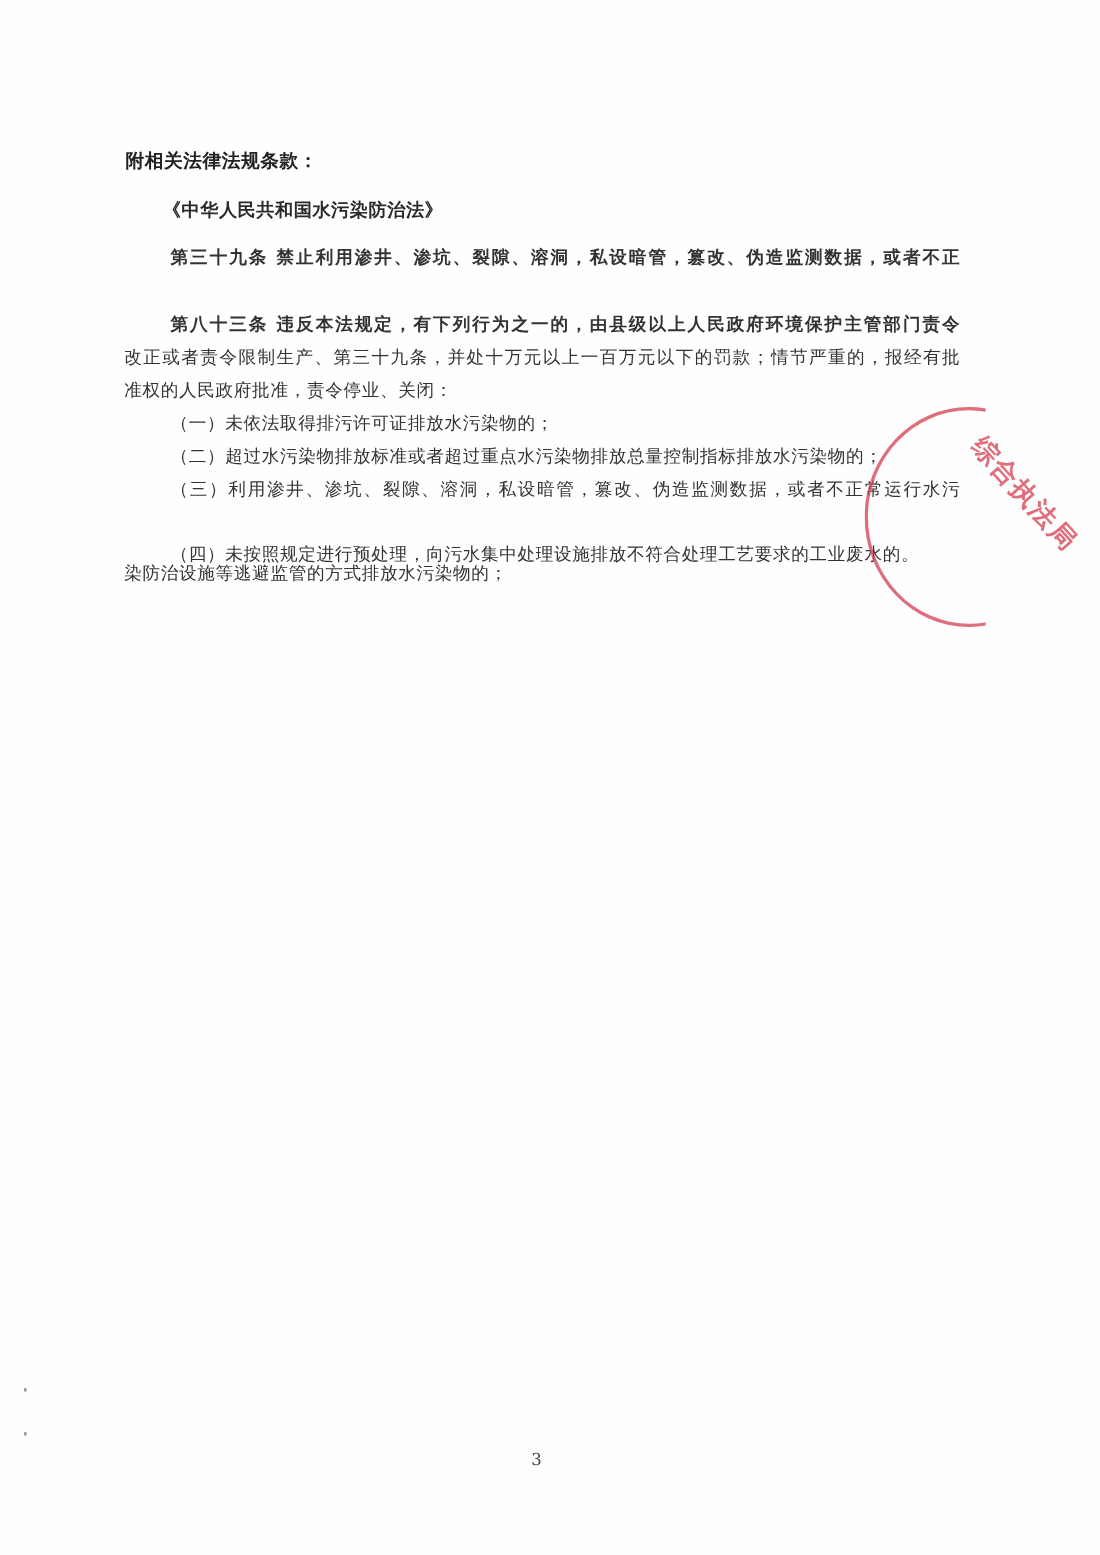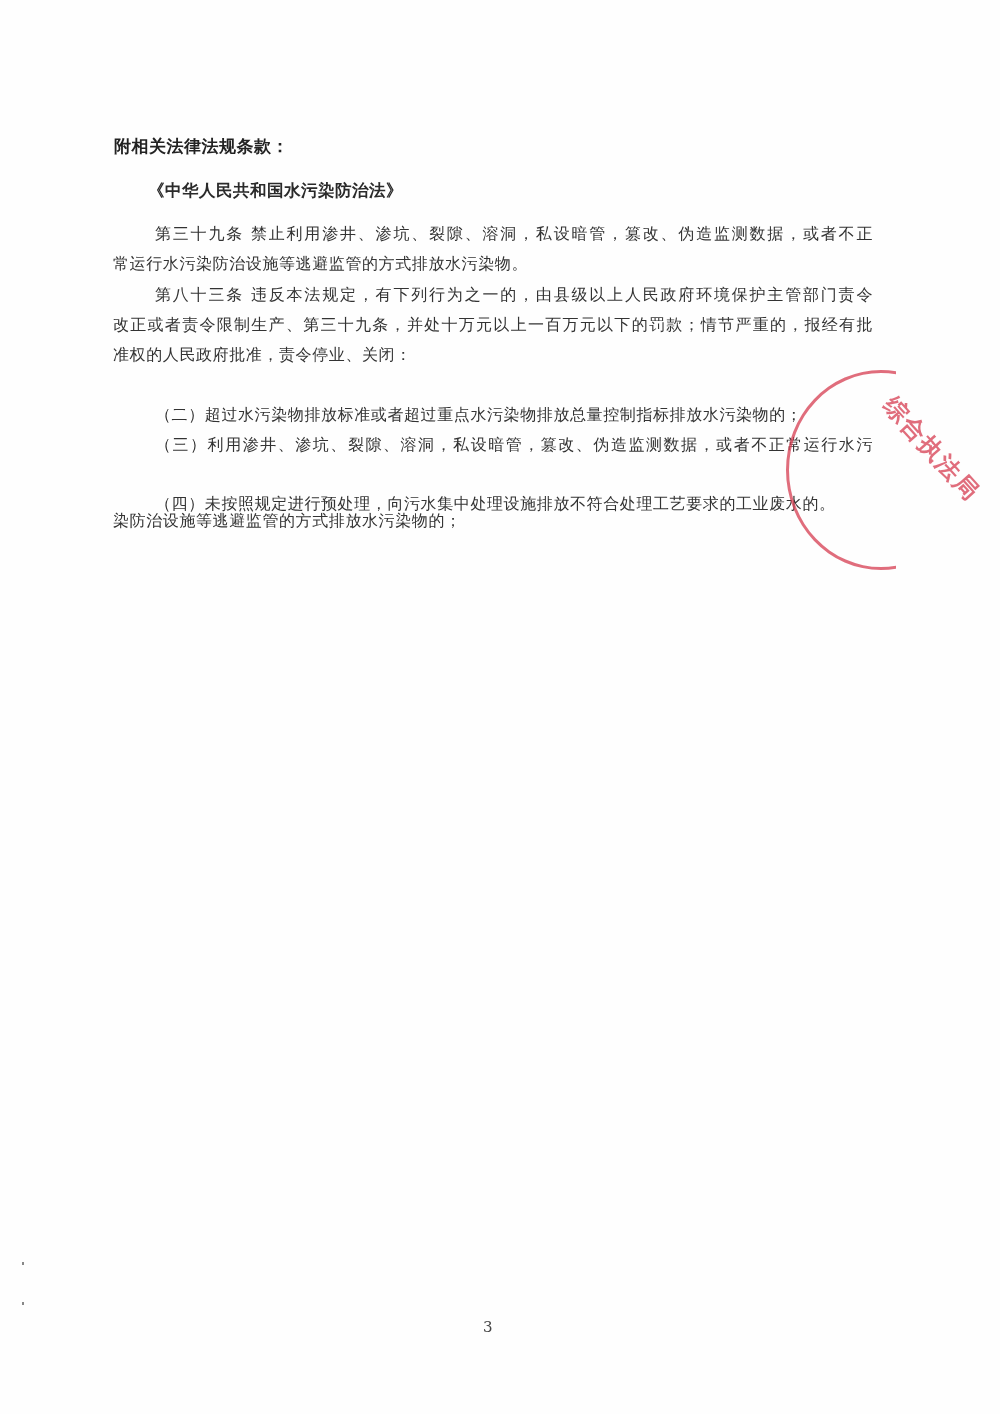--- a/index.html
+++ b/index.html
@@ -44,21 +44,21 @@
     text-align: center;
   }
   .line {
     position: absolute;
     font-size: 16px;
     line-height: 20px;
     white-space: nowrap;
     color: #333;
     letter-spacing: 0.6px;
   }
-  .indent { left: 155px; }
+  .indent { left: 155px; font-weight: bold; }
   .flush { left: 113px; }
   .item { left: 155px; }
 
   .seal {
     position: absolute;
     left: 870px;
     top: 370px;
     width: 190px;
     height: 200px;
     pointer-events: none;
@@ -103,26 +103,26 @@
 </head>
 <body>
 
 <div class="page">
 
   <div class="heading">附相关法律法规条款：</div>
 
   <div class="law-title">《中华人民共和国水污染防治法》</div>
 
   <div class="line indent" style="top:224px; width:718px; text-align:justify; text-align-last:justify;">第三十九条 禁止利用渗井、渗坑、裂隙、溶洞，私设暗管，篡改、伪造监测数据，或者不正</div>
-  <div class="line flush" style="top:254px;">常运行水污染防治设施等逃避监管的方式排放水污染物。</div>
 
   <div class="line indent" style="top:285px; width:718px; text-align:justify; text-align-last:justify;">第八十三条 违反本法规定，有下列行为之一的，由县级以上人民政府环境保护主管部门责令</div>
   <div class="line flush" style="top:315px; width:760px; text-align:justify; text-align-last:justify;">改正或者责令限制生产、第三十九条，并处十万元以上一百万元以下的罚款；情节严重的，报经有批</div>
   <div class="line flush" style="top:345px;">准权的人民政府批准，责令停业、关闭：</div>
 
+  <div class="line item" style="top:375px;">（一）未依法取得排污许可证排放水污染物的；</div>
   <div class="line item" style="top:405px;">（二）超过水污染物排放标准或者超过重点水污染物排放总量控制指标排放水污染物的；</div>
   <div class="line item" style="top:435px; width:718px; text-align:justify; text-align-last:justify;">（三）利用渗井、渗坑、裂隙、溶洞，私设暗管，篡改、伪造监测数据，或者不正常运行水污</div>
   <div class="line flush" style="top:465px;margin-top:46px;">染防治设施等逃避监管的方式排放水污染物的；</div>
   <div class="line item" style="top:495px;font-family:Liberation Mono, monospace;">（四）未按照规定进行预处理，向污水集中处理设施排放不符合处理工艺要求的工业废水的。</div>
 
   <div class="seal">
     <div class="seal-ring"></div>
     <div class="seal-text">综合执法局</div>
   </div>
 

